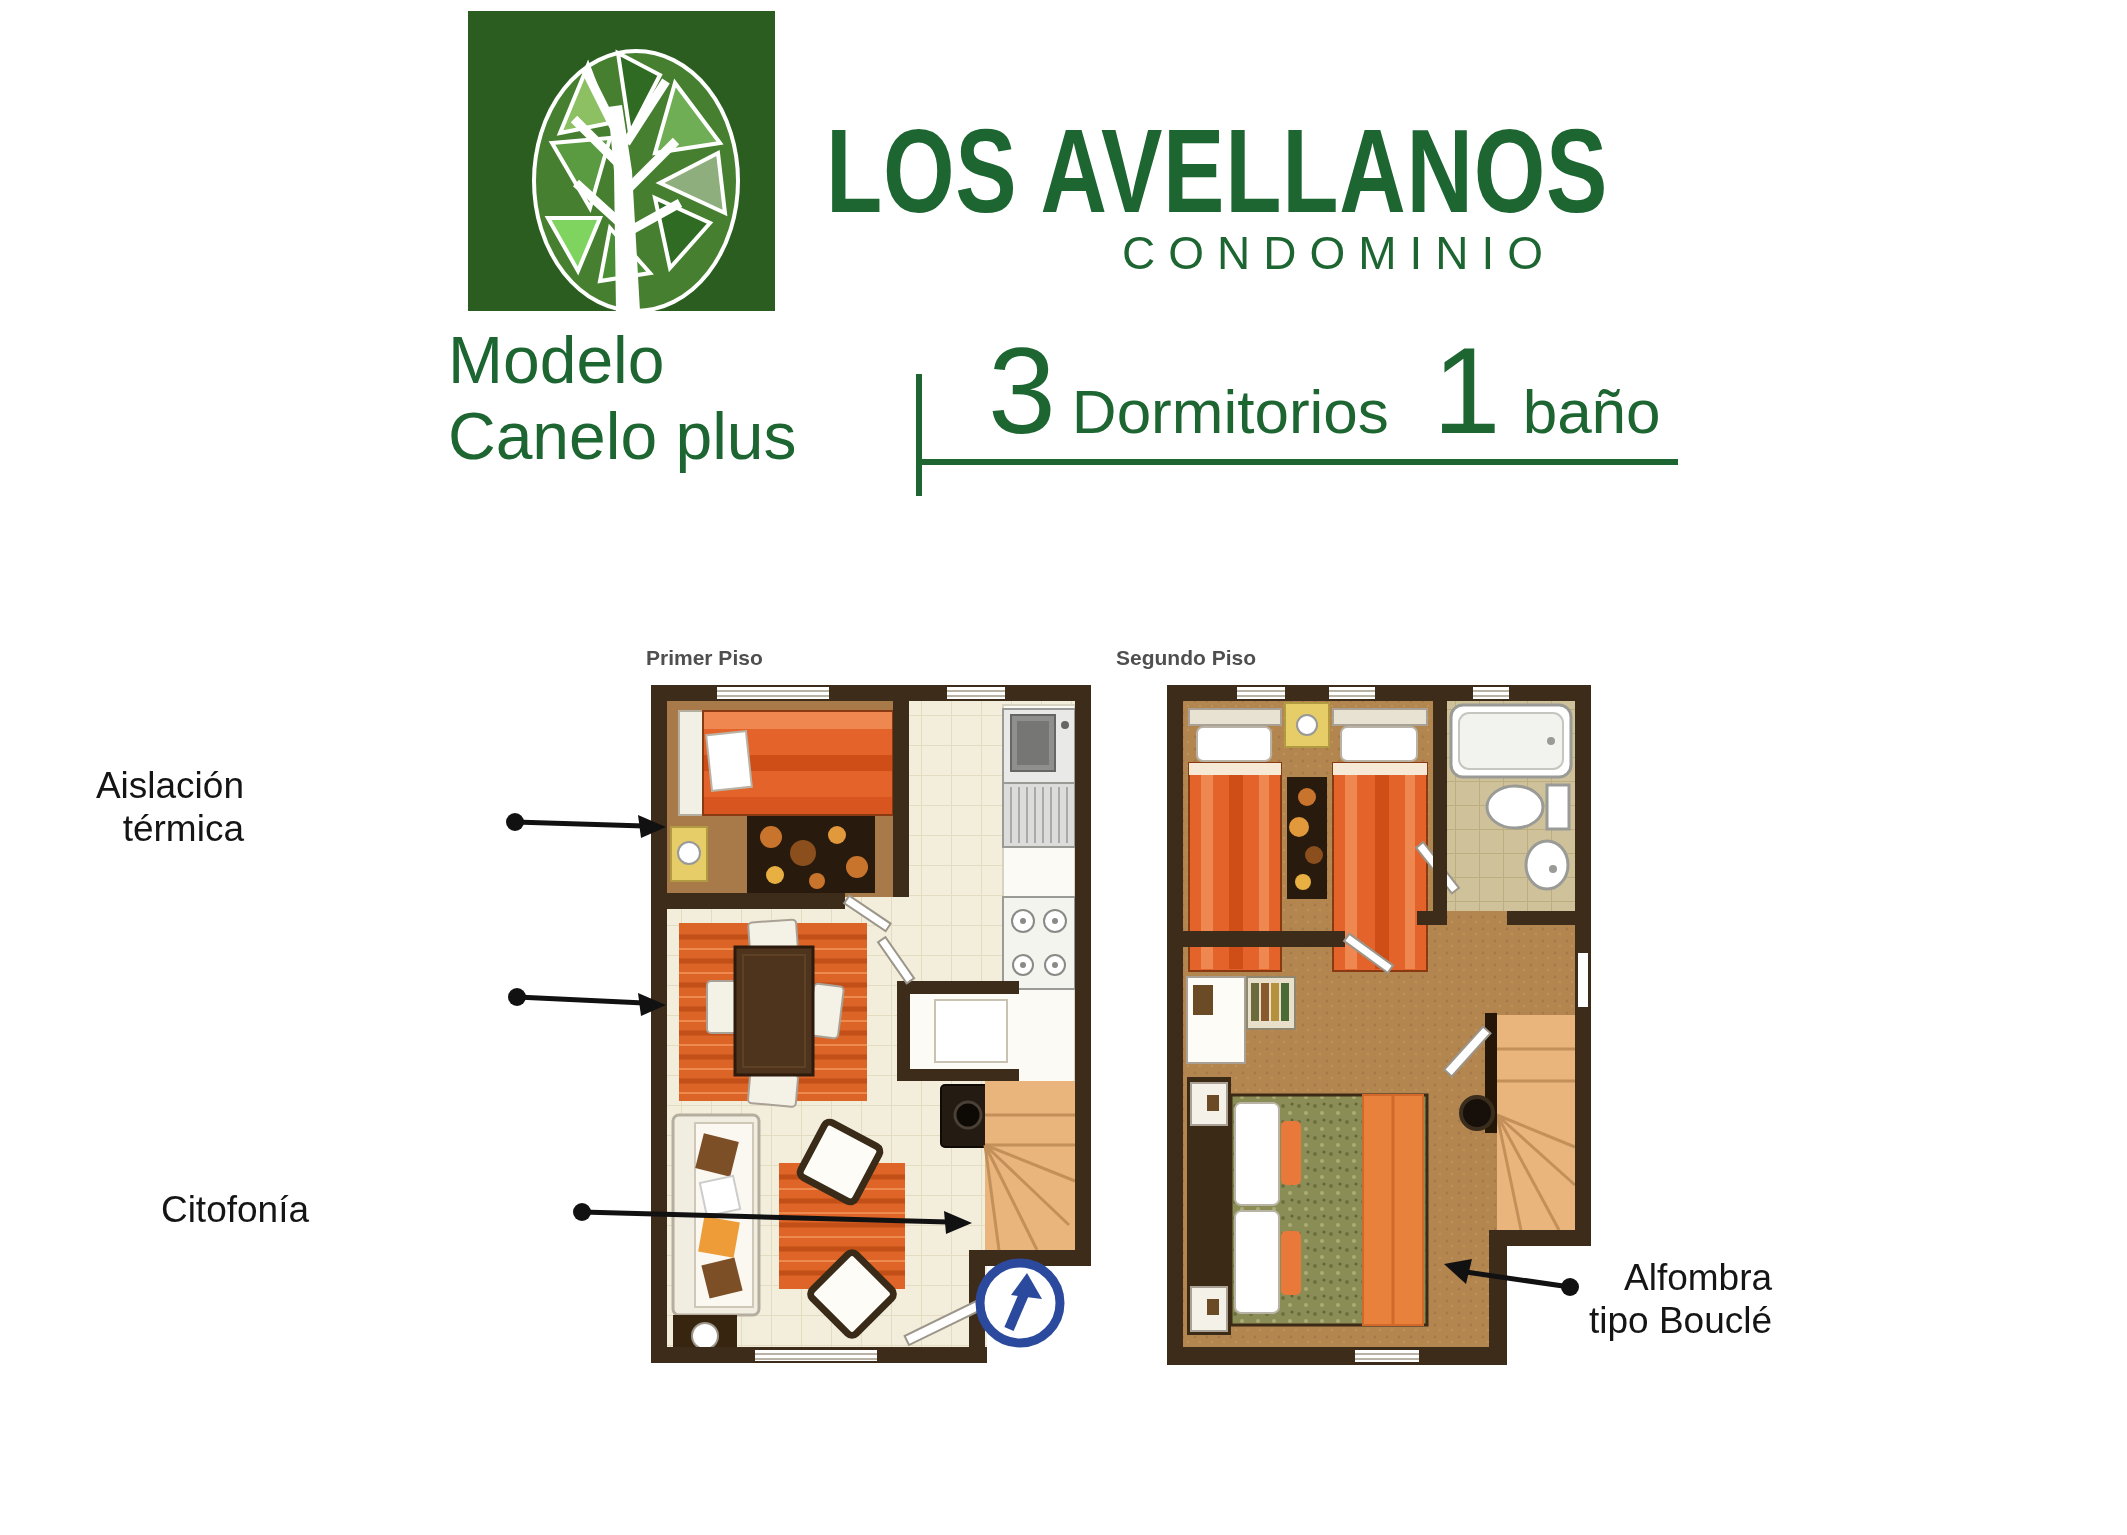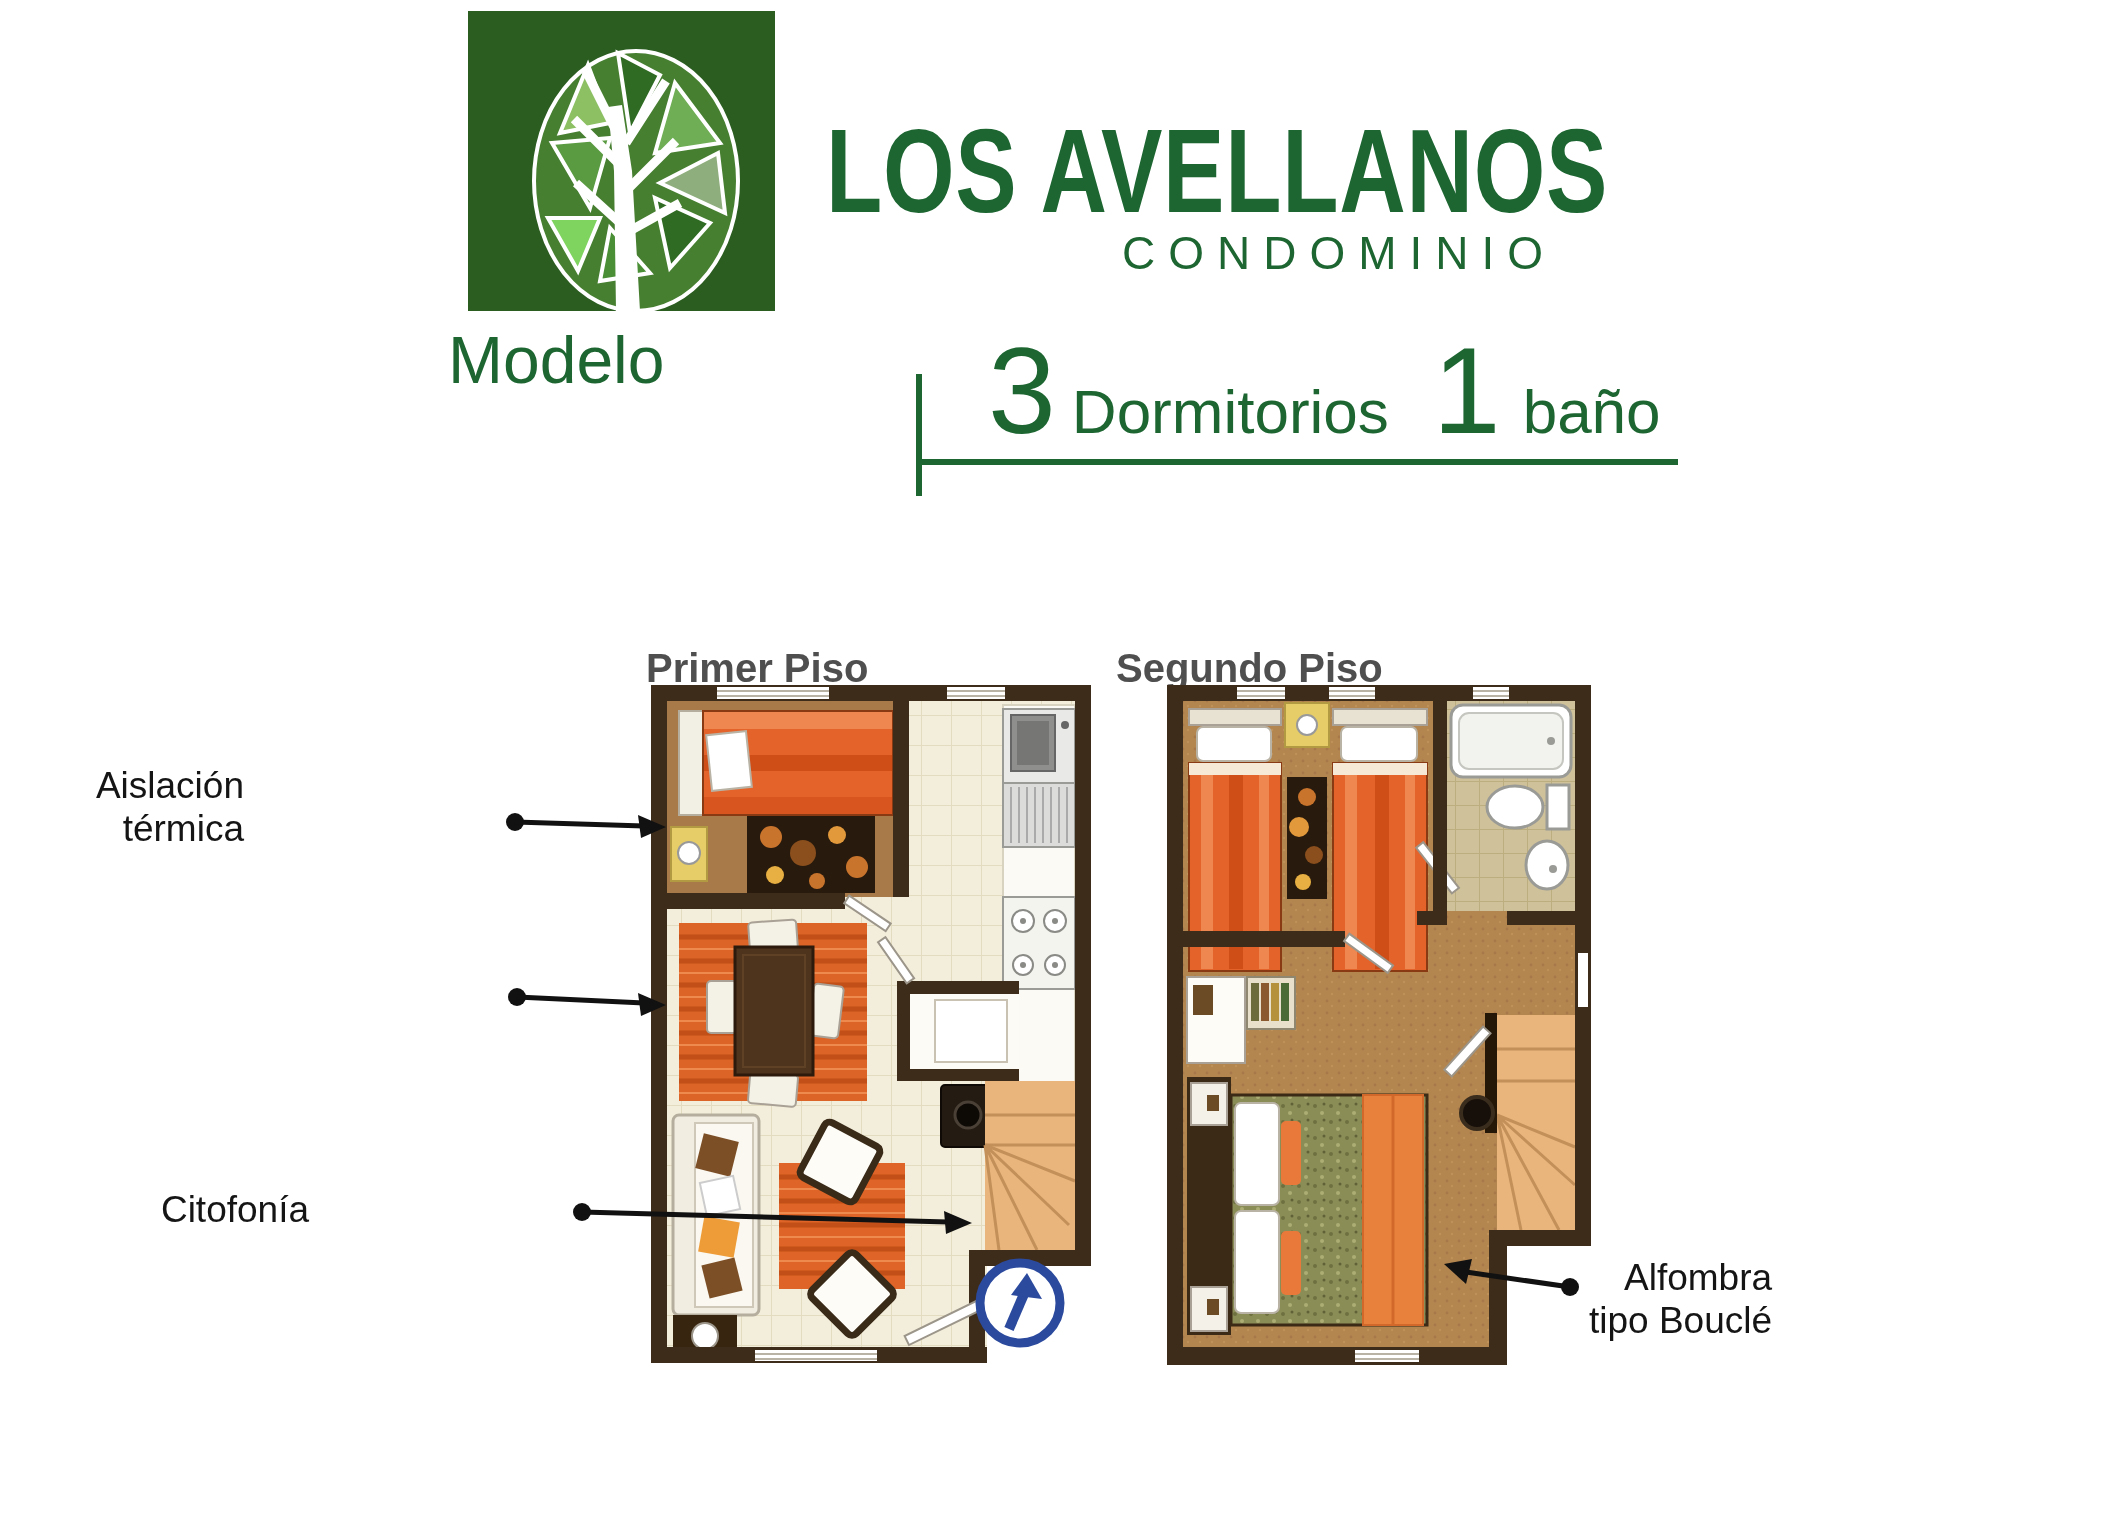--- a/index.html
+++ b/index.html
@@ -27,21 +27,21 @@
     color:var(--text-green);}
   .divider-v{position:absolute;left:916px;top:374px;width:6px;height:122px;background:var(--text-green);}
   .divider-h{position:absolute;left:916px;top:459px;width:762px;height:6px;background:var(--text-green);}
   .spec-row{position:absolute;left:988px;top:330px;display:flex;align-items:baseline;
     color:var(--text-green);white-space:nowrap;}
   .spec-num{font-size:122px;line-height:1;}
   .spec-label{font-size:62px;line-height:1;}
   .sp-a{margin-left:16px;} .sp-b{margin-left:44px;} .sp-c{margin-left:22px;}
 
   
-  .plan-label{position:absolute;font-size:40px;font-weight:bold;color:var(--label-gray);}
+  .plan-label{position:absolute;font-size:21px;font-weight:bold;color:var(--label-gray);}
   #label-plan1{left:646px;top:646px;}
   #label-plan2{left:1116px;top:646px;}
 
   .plan{position:absolute;}
   #plan1{left:651px;top:685px;width:440px;height:690px;}
   #plan2{left:1167px;top:685px;width:424px;height:680px;}
 
   
   .ann{position:absolute;font-size:37px;line-height:43px;color:var(--annotation-black);white-space:nowrap;}
   .ann.right{text-align:right;}
@@ -78,20 +78,21 @@
       <polygon points="142,217 182,262 132,270" fill="#4a8f35" stroke="#fff" stroke-width="4"></polygon>
       <path d="M148,300 L146,160 L140,96 L154,94 L164,160 L172,300 Z" fill="#fff"></path>
       <path d="M150,152 L106,108 M156,182 L208,130 M148,120 L118,60 M158,132 L198,70 M152,212 L108,172 M158,222 L212,192" stroke="#fff" stroke-width="9" fill="none"></path>
     </svg>
   </div>
   <div class="brand-title">LOS AVELLANOS</div>
   <div class="brand-subtitle">CONDOMINIO</div>
 
   <div class="model-name">
     <div>Modelo</div>
+    <div>Canelo plus</div>
   </div>
   <div class="divider-v"></div>
   <div class="divider-h"></div>
   <div class="spec-row">
     <span class="spec-num">3</span>
     <span class="spec-label sp-a">Dormitorios</span>
     <span class="spec-num sp-b">1</span>
     <span class="spec-label sp-c">baño</span>
   </div>
 

